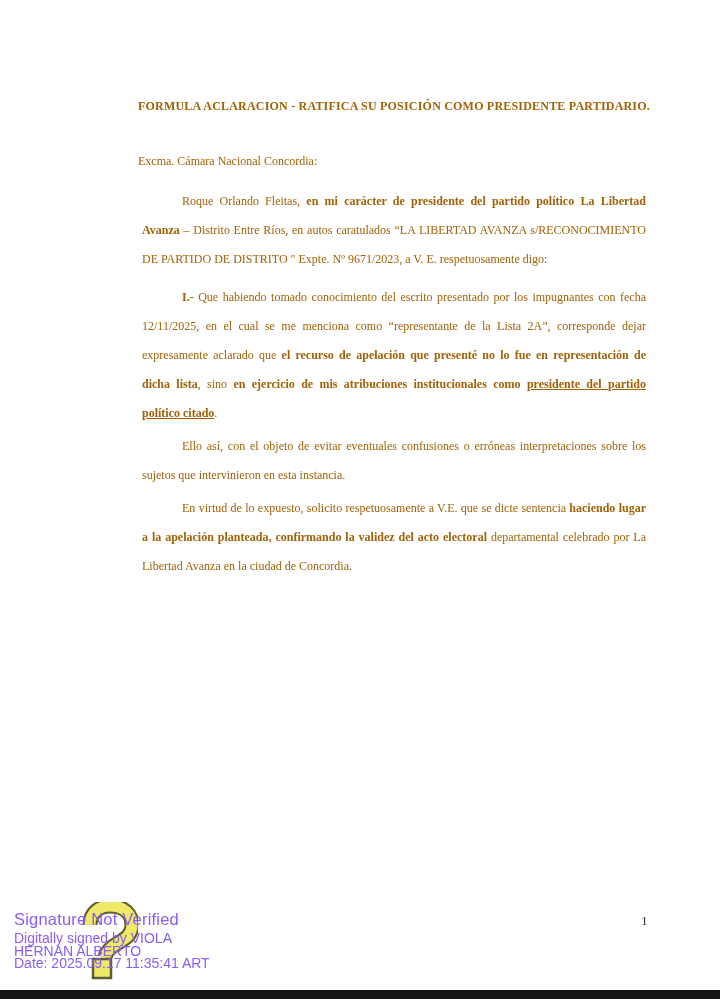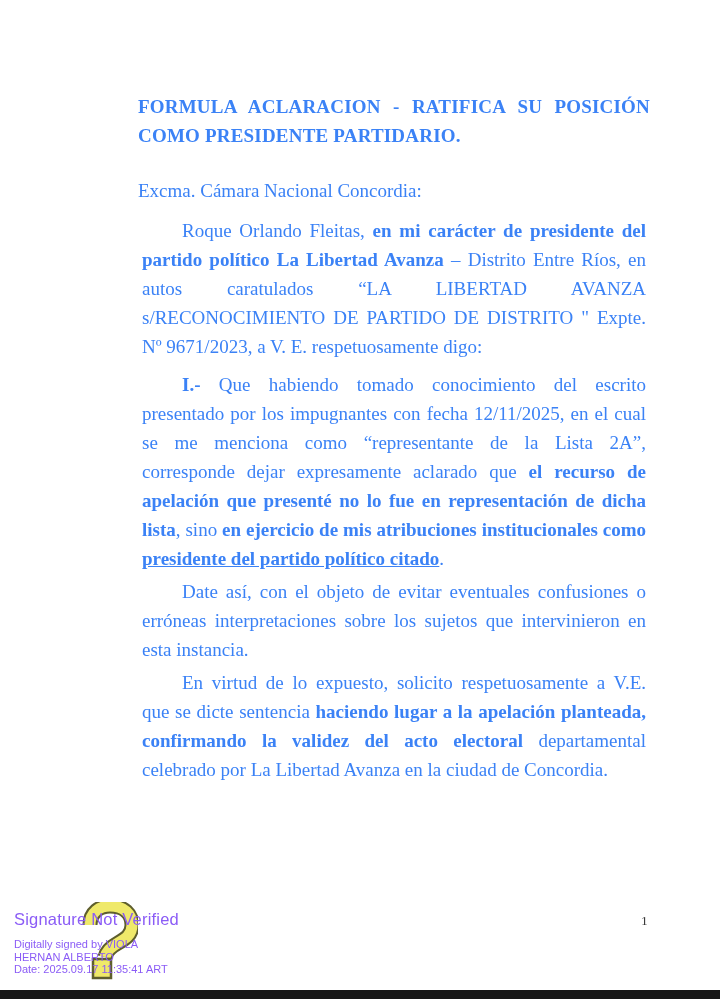--- a/index.html
+++ b/index.html
@@ -9,22 +9,22 @@
     height: 999px;
     background: #ffffff;
     overflow: hidden;
     font-family: "Liberation Serif", serif;
   }
   .doc {
     position: absolute;
     left: 138px;
     top: 92px;
     width: 512px;
-    color: #3b82f6;
-    font-size: 19px;
+    color: #a16207;
+    font-size: 12px;
     line-height: 29px;
     text-align: justify;
   }
   .title {
     font-weight: bold;
     margin: 0 0 26px 0;
     letter-spacing: 0.2px;
   }
   .salutation { margin: 0 0 11px 0; }
   .para { margin: 4px; text-indent: 40px; }
@@ -50,23 +50,23 @@
   }
   .sig-status {
     position: relative;
     z-index: 2;
     font-size: 16.5px;
     letter-spacing: 0.2px;
   }
   .sig-details {
     position: relative;
     z-index: 2;
-    font-size: 11px;
+    font-size: 14px;
     line-height: 12.5px;
-    margin-top: 9px;
+    margin-top: 3px;
   }
   .qm {
     position: absolute;
     left: 66px;
     top: -8px;
     z-index: 1;
   }
   .qm-line-outline { fill: none; stroke: var(--qm-stroke, #5e5e2d); stroke-width: 15; }
   .qm-line-fill    { fill: none; stroke: var(--qm-fill, #efe96a);  stroke-width: 11; }
   .qm-dot { fill: var(--qm-fill, #efe96a); stroke: var(--qm-stroke, #5e5e2d); stroke-width: 2.5; }
@@ -83,21 +83,21 @@
 <body>
 
 <div class="page">
 
   <div class="doc">
     <p class="title">FORMULA ACLARACION - RATIFICA SU POSICIÓN COMO PRESIDENTE PARTIDARIO.</p>
     <p class="salutation">Excma. Cámara Nacional Concordia:</p>
     <div>
         <p class="para"><span>Roque Orlando Fleitas, </span><span class="b">en mi carácter de presidente del partido político La Libertad Avanza</span><span> – Distrito Entre Ríos, en autos caratulados “LA LIBERTAD AVANZA s/RECONOCIMIENTO DE PARTIDO DE DISTRITO " Expte. Nº 9671/2023, a V. E. respetuosamente digo:</span></p>
         <p class="para"><span class="b">I.-</span><span> Que habiendo tomado conocimiento del escrito presentado por los impugnantes con fecha 12/11/2025, en el cual se me menciona como “representante de la Lista 2A”, corresponde dejar expresamente aclarado que </span><span class="b">el recurso de apelación que presenté no lo fue en representación de dicha lista</span><span>, sino </span><span class="b">en ejercicio de mis atribuciones institucionales como </span><span class="b u">presidente del partido político citado</span><span>.</span></p>
-        <p class="para"><span>Date así, con el objeto de evitar eventuales confusiones o erróneas interpretaciones sobre los sujetos que intervinieron en esta instancia.</span></p>
+        <p class="para"><span>Ello así, con el objeto de evitar eventuales confusiones o erróneas interpretaciones sobre los sujetos que intervinieron en esta instancia.</span></p>
         <p class="para"><span>En virtud de lo expuesto, solicito respetuosamente a V.E. que se dicte sentencia </span><span class="b">haciendo lugar a la apelación planteada, confirmando la validez del acto electoral</span><span> departamental celebrado por La Libertad Avanza en la ciudad de Concordia.</span></p>
       </div>
   </div>
 
   <div class="page-number">1</div>
 
   <div class="sig-stamp" style="color: #8b5cf6;">
     <svg class="qm" width="58" height="82" viewBox="0 0 58 82" aria-hidden="true">
       <path class="qm-line-outline" d="M10 23 C10 10 20 4 30 4 C44 4 52 12 52 23 C52 33 45 37 38 41 C29 46 26 50 25 55"></path>
       <path class="qm-line-fill" d="M10 23 C10 10 20 4 30 4 C44 4 52 12 52 23 C52 33 45 37 38 41 C29 46 26 50 25 55"></path>

